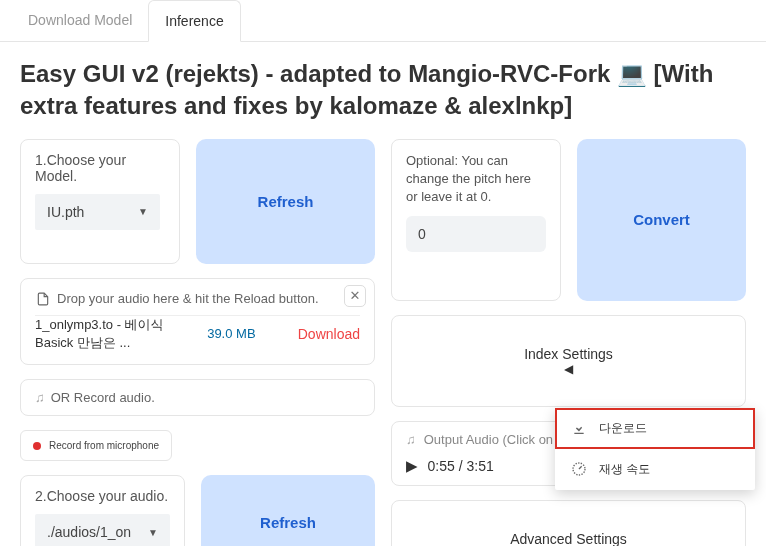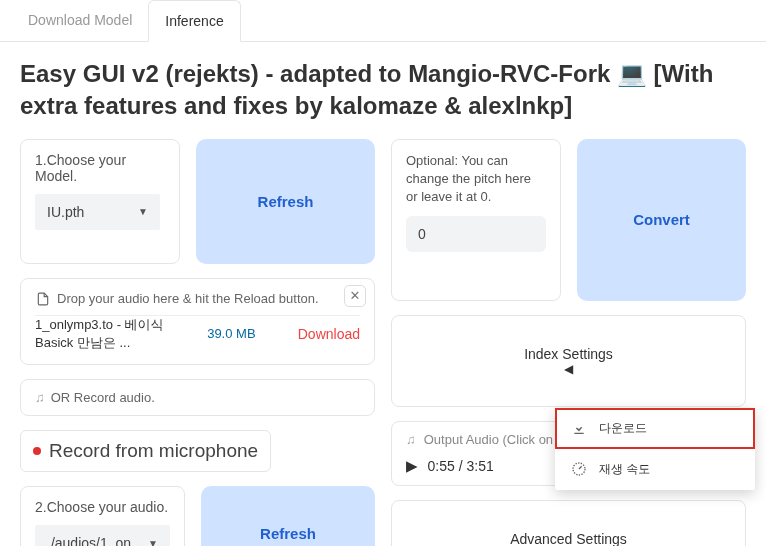--- a/index.html
+++ b/index.html
@@ -18,21 +18,21 @@
 .refresh-2 { height: 95px; flex: 1; }
 .convert { height: 162px; flex: 1; }
 .select-box { background: #f1f3f5; border: none; border-radius: 2px; padding: 10px 12px; display: flex; align-items: center; justify-content: space-between; width: 125px; cursor: pointer; color: #444; font-size: 14px; }
 .caret { font-size: 10px; color: #555; }
 .mini-label { display: flex; align-items: center; gap: 6px; color: #666; font-size: 13px; }
 .file-row { display: flex; align-items: center; justify-content: space-between; gap: 10px; border-top: 1px solid #eee; margin-top: 8px; }
 .file-name { color: #333; font-size: 13px; line-height: 1.4; flex: 0 0 130px; }
 .file-size { color: #0369a1; font-size: 13px; }
 .dl-link { color: #ef4444; font-size: 14px; cursor: pointer; }
 .close-x { position: absolute; top: 6px; right: 8px; width: 22px; height: 22px; border: 1px solid #ddd; border-radius: 5px; display: flex; align-items: center; justify-content: center; color: #777; font-size: 13px; cursor:pointer; background:#fff; }
-.record-btn { border: 1px solid #e5e5e5; border-radius: 6px; padding: 9px 12px; background: #fff; display: inline-flex; align-items: center; gap: 8px; cursor: pointer; color: #444; font-size: 19px; }
+.record-btn { border: 1px solid #e5e5e5; border-radius: 6px; padding: 9px 12px; background: #fff; display: inline-flex; align-items: center; gap: 8px; cursor: pointer; color: #444; font-size: 10px; }
 .red-dot { width: 8px; height: 8px; background: #e03030; border-radius: 50%; }
 .pitch-input { background: #f1f3f5; border: none; border-radius: 6px; padding: 10px 12px; width: 140px; color: #444; font-size: 14px; }
 .acc-head { display: flex; align-items: center; justify-content: space-between; padding: 30px 16px; border: 1px solid #e5e5e5; border-radius: 8px; cursor: pointer; color: #333; font-size: 14px; flex-direction: column; }
 .tri-left { font-size: 12px; color: #333; }
 .audio-box { border: 1px solid #e5e5e5; border-radius: 8px; padding: 10px 14px; position: relative; }
 .audio-label { display:flex; gap:8px; align-items:center; color:#888; font-size:13px; margin-bottom:10px; }
 .audio-ctrl { display:flex; align-items:center; gap:10px; color:#333; font-size:14px; }
 .play-tri { font-size:15px; cursor:pointer; }
 .context-menu { position:absolute; top:-14px; right:-10px; width:200px; background:#fff; box-shadow:0 4px 14px rgba(0,0,0,0.18); border-radius:2px; z-index:10; }
 .cm-item { display:flex; align-items:center; gap:12px; padding:12px 16px; cursor:pointer; font-size:12px; color:#333; }

